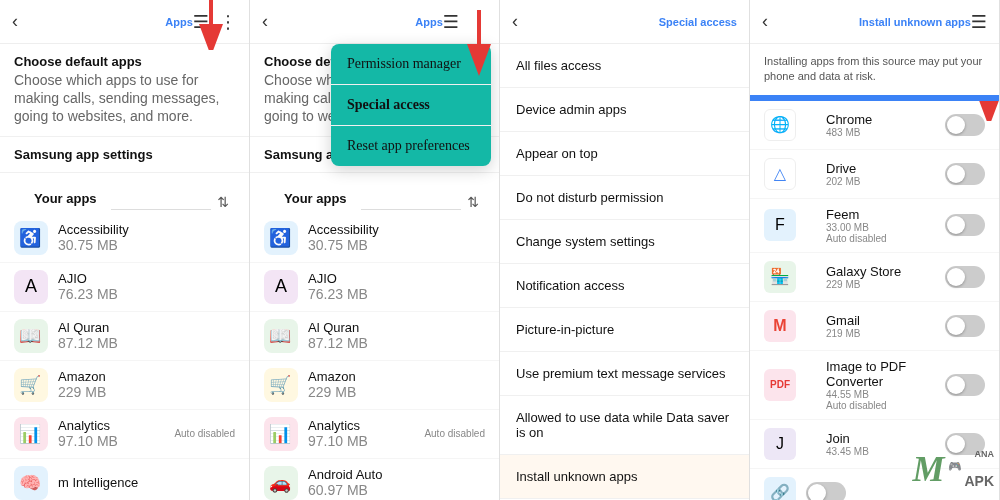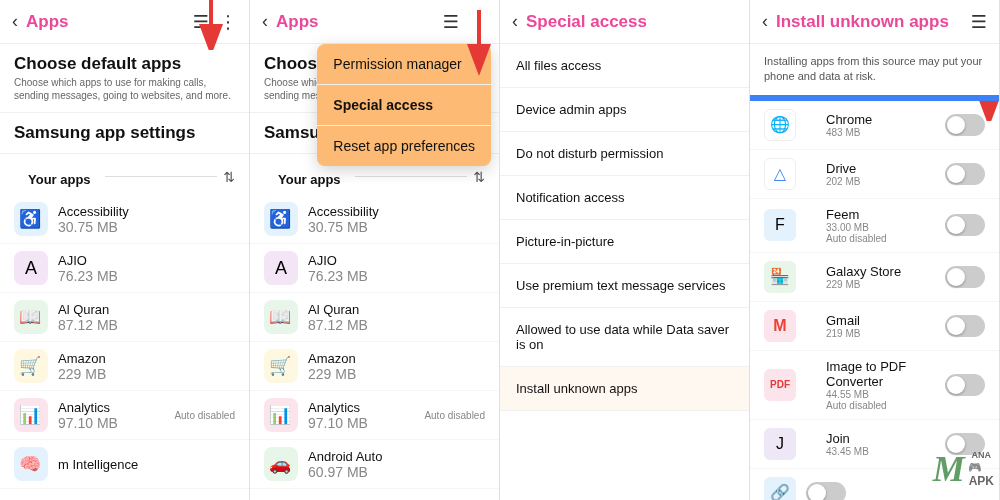--- a/index.html
+++ b/index.html
@@ -34,24 +34,25 @@
     }
 
     .back-arrow {
       font-size: 18px;
       margin-right: 8px;
       color: #333;
       cursor: pointer;
     }
 
     .panel-title {
-      font-size: 17px;
+      font-size: 11px;
       font-weight: 600;
-      color: #ec4899;
+      color: #3b82f6;
       flex: 1;
+      text-align: right;
     }
 
     .header-icons {
       display: flex;
       gap: 10px;
       align-items: center;
     }
 
     .header-icon {
       font-size: 18px;
@@ -65,43 +66,43 @@
       overflow-x: hidden;
     }
 
     
     .section-item {
       padding: 10px 14px;
       border-bottom: 1px solid #f0f0f0;
     }
 
     .section-title {
-      font-size: 17px;
+      font-size: 13px;
       font-weight: 600;
       color: #111;
     }
 
     .section-desc {
-      font-size: 10px;
+      font-size: 14px;
       color: #666;
       margin-top: 2px;
       line-height: 1.3;
     }
 
     .section-label {
       font-size: 13px;
       font-weight: 600;
       color: #111;
       padding: 10px 14px 4px;
     }
 
     .apps-divider {
       display: flex;
-      align-items: center;
-      padding: 8px 14px 4px;
+      align-items: flex-end;
+      padding: 8px 20px 4px;
     }
 
     .apps-divider-line {
       flex: 1;
       height: 1px;
       background: #ddd;
     }
 
     .apps-divider-icon {
       font-size: 14px;
@@ -148,26 +149,27 @@
       font-size: 10px;
       color: #888;
       text-align: right;
     }
 
     
     .dropdown-overlay {
       position: absolute;
       top: 44px;
       right: 8px;
-      background: #fdba74;
+      background: #14b8a6;
       border-radius: 8px;
       box-shadow: 0 4px 16px rgba(0,0,0,0.18);
       z-index: 10;
       min-width: 160px;
       overflow: hidden;
+      font-family: Liberation Serif, serif;
     }
 
     .dropdown-item {
       padding: 12px 16px;
       font-size: 14px;
       color: #111;
       cursor: pointer;
       border-bottom: 1px solid #f0f0f0;
     }
 
@@ -460,21 +462,23 @@
 </div>
 
 <div class="panel">
   <div class="panel-header">
     <span class="back-arrow">‹</span>
     <span class="panel-title">Special access</span>
   </div>
   <div class="panel-content">
     <div class="access-item">All files access</div>
     <div class="access-item">Device admin apps</div>
+    <div class="access-item">Appear on top</div>
     <div class="access-item">Do not disturb permission</div>
+    <div class="access-item">Change system settings</div>
     <div class="access-item">Notification access</div>
     <div class="access-item">Picture-in-picture</div>
     <div class="access-item">Use premium text message services</div>
     <div class="access-item">Allowed to use data while Data saver is on</div>
     <div class="access-item highlighted" style="position:relative;">
       Install unknown apps
       
       
     </div>
 
@@ -562,21 +566,21 @@
     </div>
     <div class="install-app-item">
       <div class="install-app-icon icon-link">🔗</div>
       <div class="toggle"></div>
     </div>
 
   </div>
 
   <div style="position:absolute;bottom:10px;right:5px;z-index:5;pointer-events:none;opacity:0.75;display:flex;align-items:center;">
     <span style="font-size:36px;font-weight:900;color:#2e7d32;font-style:italic;font-family:serif;">M</span>
-    <div style="margin-left:4px;text-align:center;">
+    <div style="margin-left:4px;text-align:right;">
       <div style="font-size:9px;font-weight:bold;color:#333;line-height:1.2;">ANA</div>
       <div style="display:flex;align-items:center;gap:2px;">
         <span style="font-size:11px;">🎮</span>
       </div>
-      <div style="font-size:12px;font-weight:bold;color:#333;line-height:1.2;">APK</div>
+      <div style="font-size:14px;font-weight:bold;color:#333;line-height:1.2;margin-left:16px;">APK</div>
     </div>
   </div>
 </div>
 
 </body></html>

